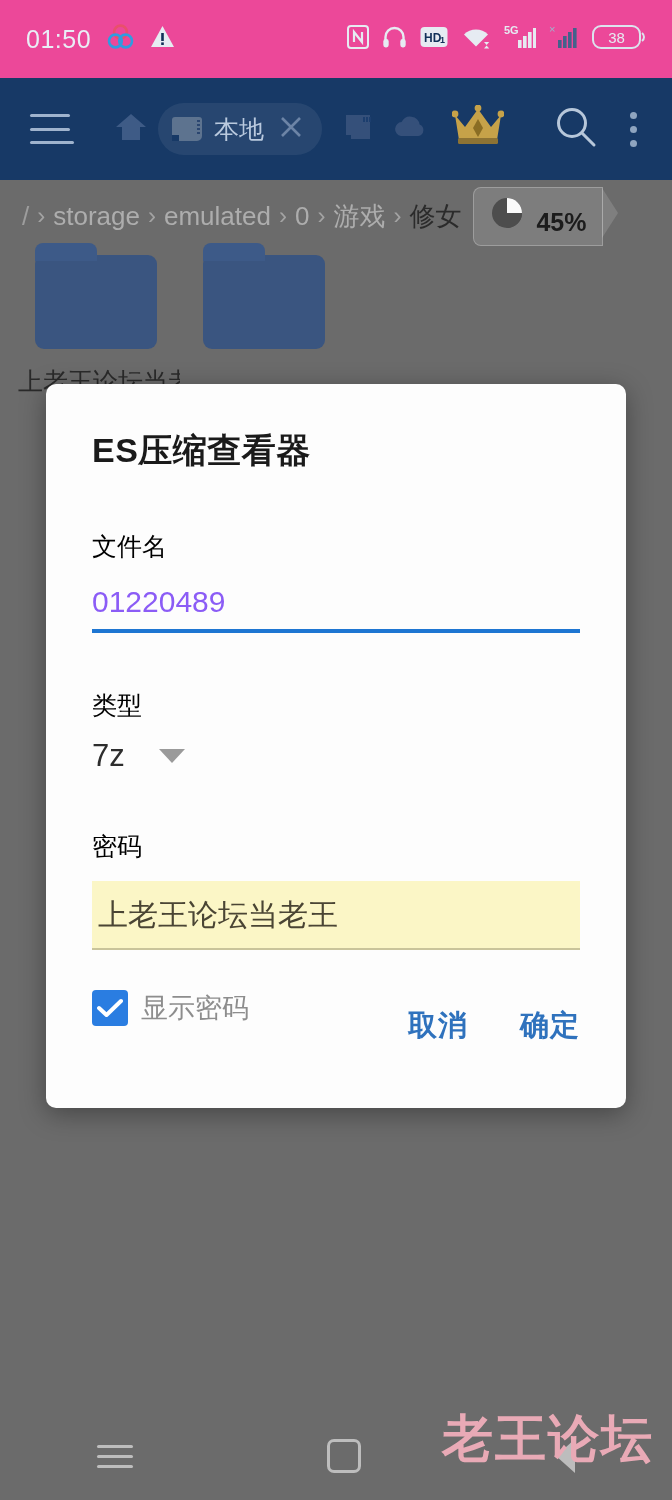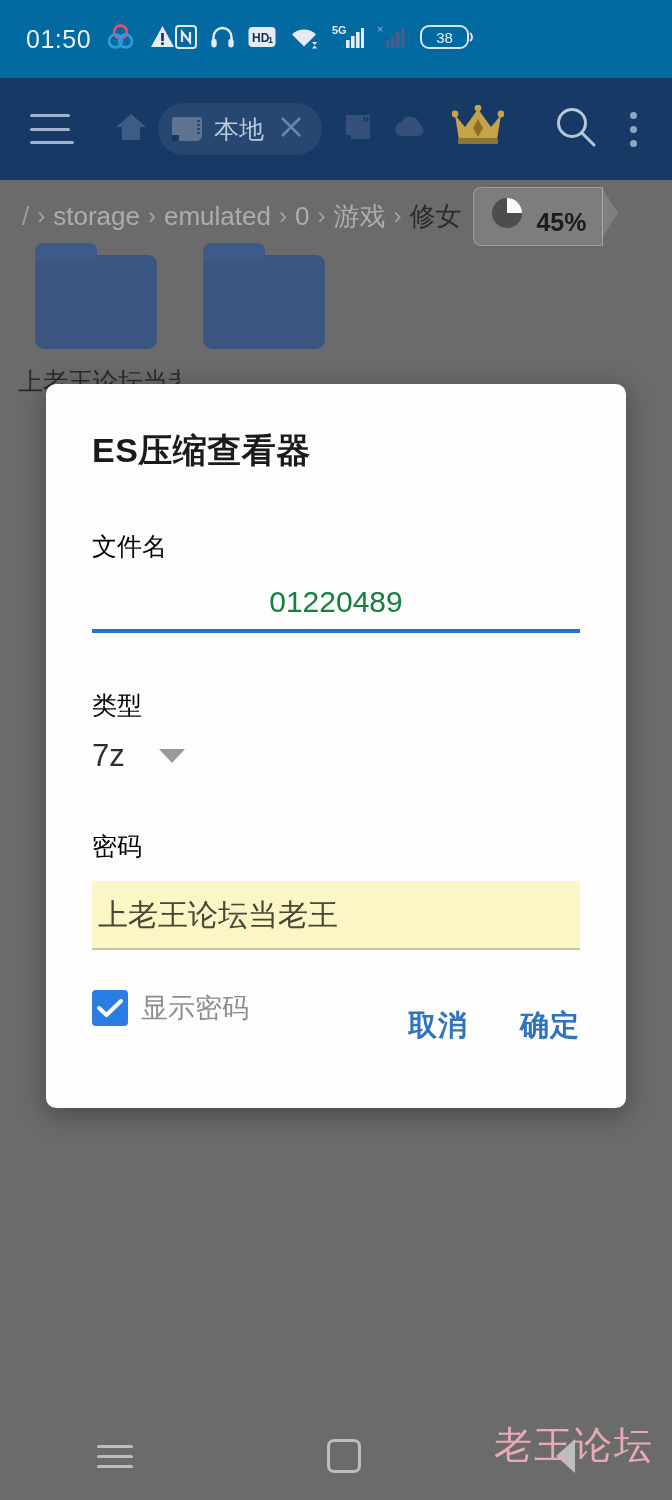--- a/index.html
+++ b/index.html
@@ -7,22 +7,22 @@
   body {
     font-family:"Liberation Sans","DejaVu Sans",sans-serif;
     background:#6b6b6b;
     position:relative;
     overflow:hidden;
   }
 
   
   #statusbar{
     position:absolute; top:0; left:0; width:672px; height:78px;
-    background:#0369a1;
-    display:flex; align-items:center; 
+    background:#ec4899;
+    display:flex; align-items:center; justify-content:space-between;
     padding:0 26px;
   }
   #sb-left{ display:flex; align-items:center; gap:16px; }
   #sb-time{ color:#e9eef6; font-size:25px; letter-spacing:.5px; }
   #sb-right{ display:flex; align-items:center; gap:13px; }
   .sb-ic{ display:block; }
 
   
   #toolbar{
     position:absolute; top:78px; left:0; width:672px; height:102px;
@@ -91,21 +91,21 @@
   
   #dialog{
     position:absolute; left:46px; top:384px; width:580px; height:724px;
     background:#fdfdfd; border-radius:10px;
     box-shadow:0 6px 26px rgba(0,0,0,.35);
     padding:0 46px;
   }
   #dialog-title{ font-size:34px; font-weight:bold; color:#1a1a1a; padding-top:44px; letter-spacing:.5px; }
   .field-label{ color:#000000; font-size:25px; margin-top:56px; }
   #filename-value{
-    font-size:30px; color:#15803d; margin-top:22px; padding-bottom:10px;text-align:center;
+    font-size:30px; color:#8b5cf6; margin-top:22px; padding-bottom:10px;
   }
   #filename-underline{ height:4px; background:#1e76d2; width:100%; }
   .type-row{ display:flex; align-items:center; gap:34px; margin-top:16px; }
   #type-value{ font-size:31px; color:#2d2d2d; }
   #type-caret{ width:0;height:0;border-left:13px solid transparent;border-right:13px solid transparent;border-top:14px solid #9a9a9a; }
   #password-box{
     margin-top:18px; background:#fbf6c6; padding:14px 6px 12px 6px;
     border-bottom:2px solid #c9c49a;
   }
   #password-value{ font-size:30px; color:#4a4534; }
@@ -131,21 +131,21 @@
   #nav-recent{ width:36px; display:flex; flex-direction:column; gap:7px; }
   #nav-recent i{ display:block; height:3px; background:#bdbdbd; border-radius:2px; }
   #nav-home{ width:34px; height:34px; border:3px solid #bdbdbd; border-radius:7px; }
   #nav-back{ width:0;height:0; border-top:17px solid transparent;border-bottom:17px solid transparent;border-right:19px solid #bdbdbd; }
 
   
   #watermark{
     position:absolute; right:18px; bottom:34px; text-align:center;
     color:#e4a8b4; line-height:1.05; pointer-events:none;
   }
-  #wm-cn{ font-size:38px; font-weight:normal; letter-spacing:2px; color:#e9aab6; }
+  #wm-cn{ font-size:51px; font-weight:bold; letter-spacing:2px; color:#e9aab6; }
   #wm-en{ font-size:33px; font-weight:bold; color:#e8a4b2; }
 </style>
 </head>
 <body>
 
 <div id="statusbar">
   <div id="sb-left">
     <span id="sb-time">01:50</span>
     <span class="sb-ic">
       <svg width="27" height="27" viewBox="0 0 27 27">

